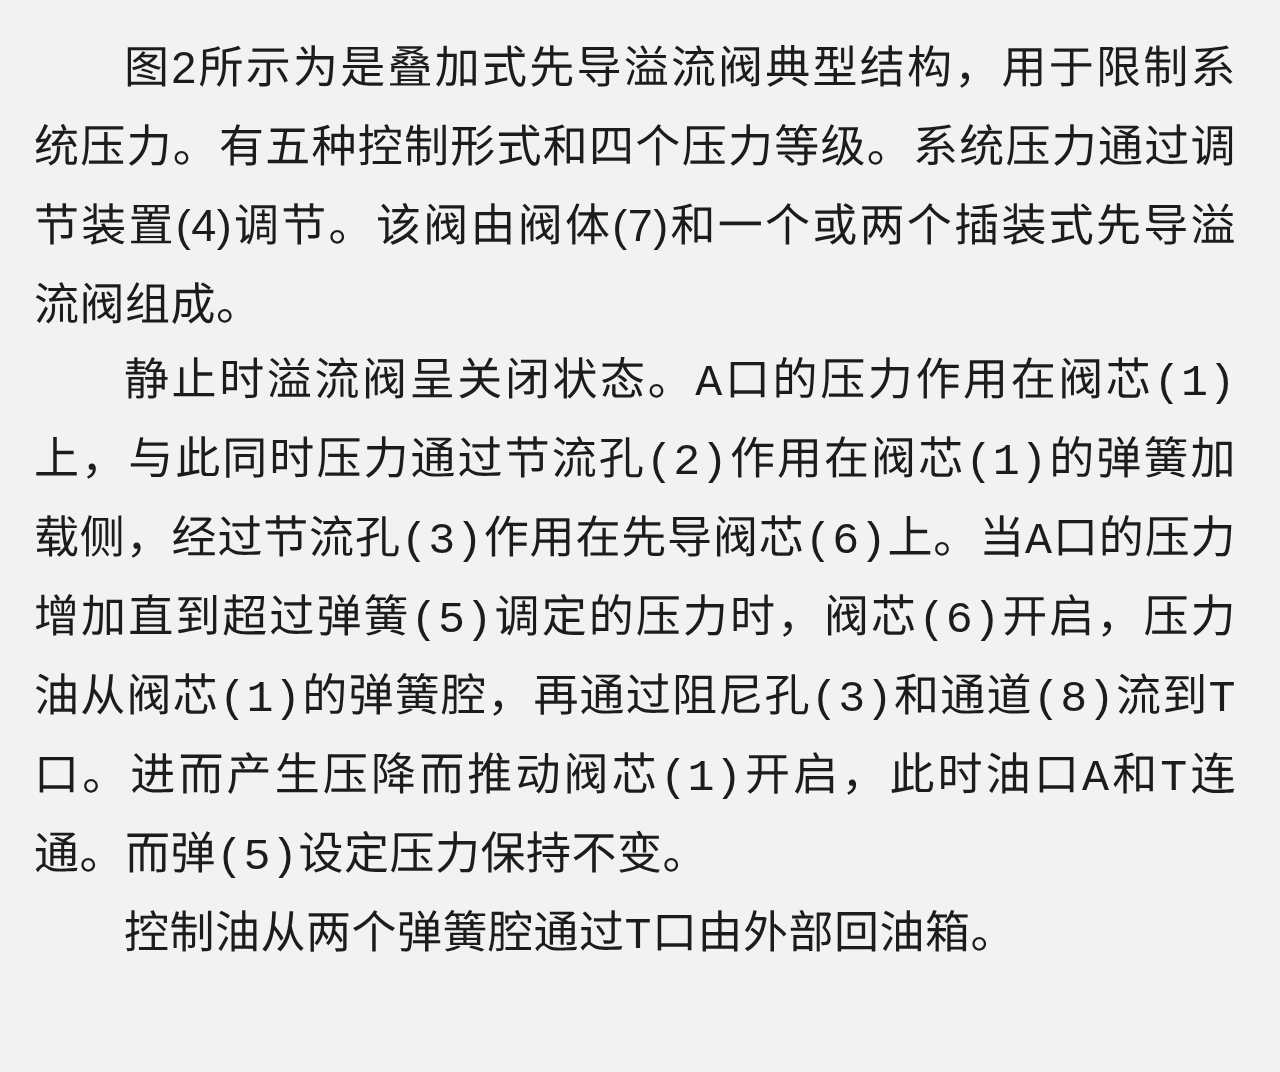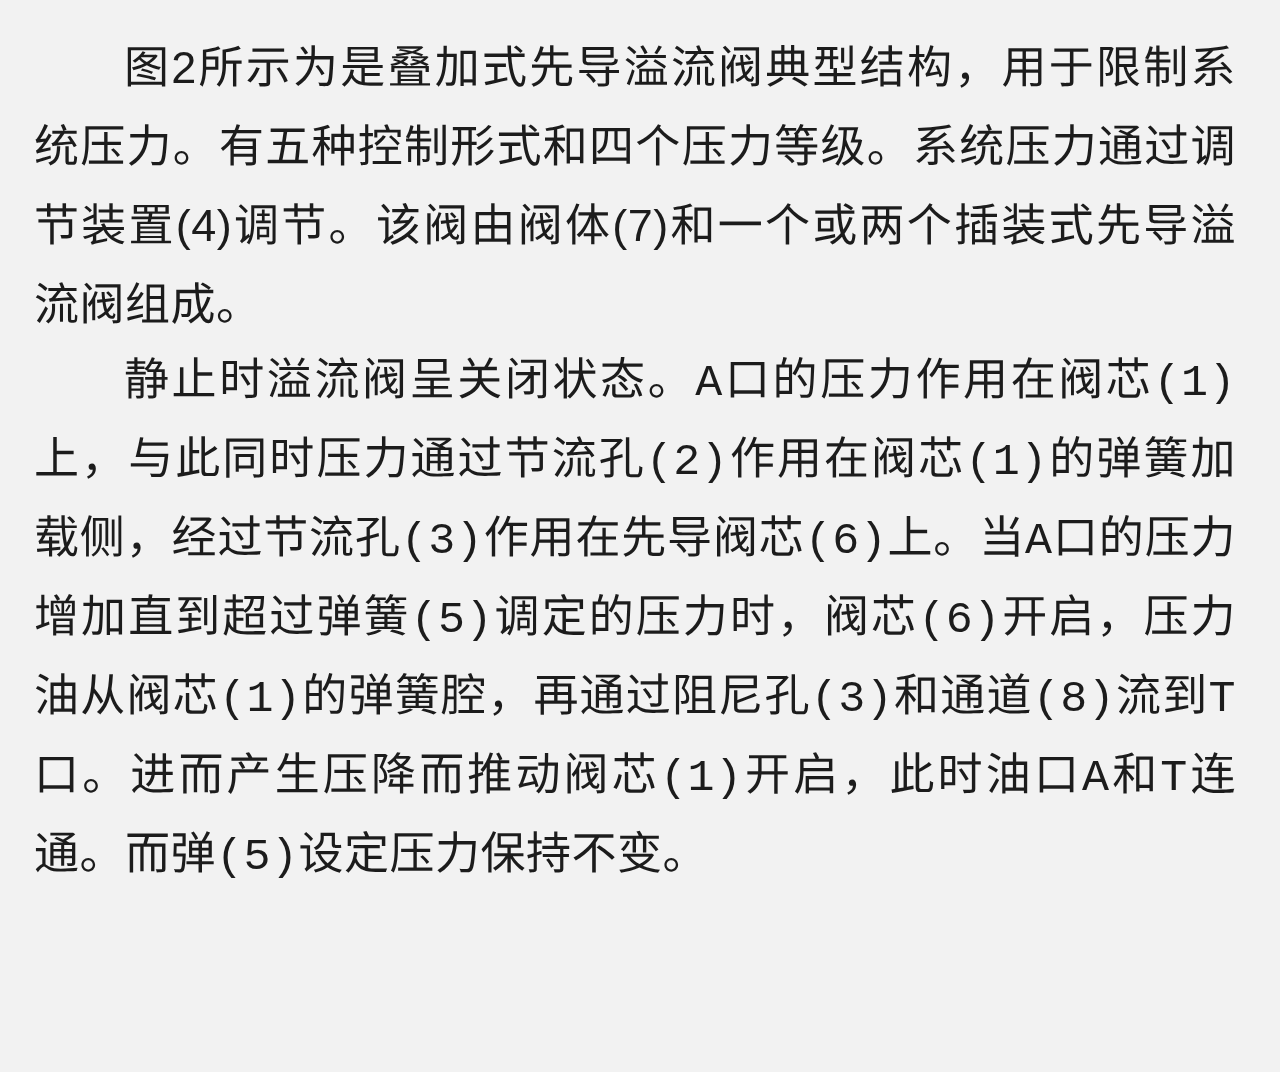--- a/index.html
+++ b/index.html
@@ -39,14 +39,15 @@
     font-family: Liberation Mono, monospace;
   }
 </style>
 </head>
 <body>
 
 <div class="page">
   <div class="doc-body">
     <p class="para">图2所示为是叠加式先导溢流阀典型结构，用于限制系统压力。有五种控制形式和四个压力等级。系统压力通过调节装置(4)调节。该阀由阀体(7)和一个或两个插装式先导溢流阀组成。</p>
     <p class="para">静止时溢流阀呈关闭状态。A口的压力作用在阀芯(1)上，与此同时压力通过节流孔(2)作用在阀芯(1)的弹簧加载侧，经过节流孔(3)作用在先导阀芯(6)上。当A口的压力增加直到超过弹簧(5)调定的压力时，阀芯(6)开启，压力油从阀芯(1)的弹簧腔，再通过阻尼孔(3)和通道(8)流到T口。进而产生压降而推动阀芯(1)开启，此时油口A和T连通。而弹(5)设定压力保持不变。</p>
+    <p class="para">控制油从两个弹簧腔通过T口由外部回油箱。</p>
   </div>
 </div>
 
 </body></html>

